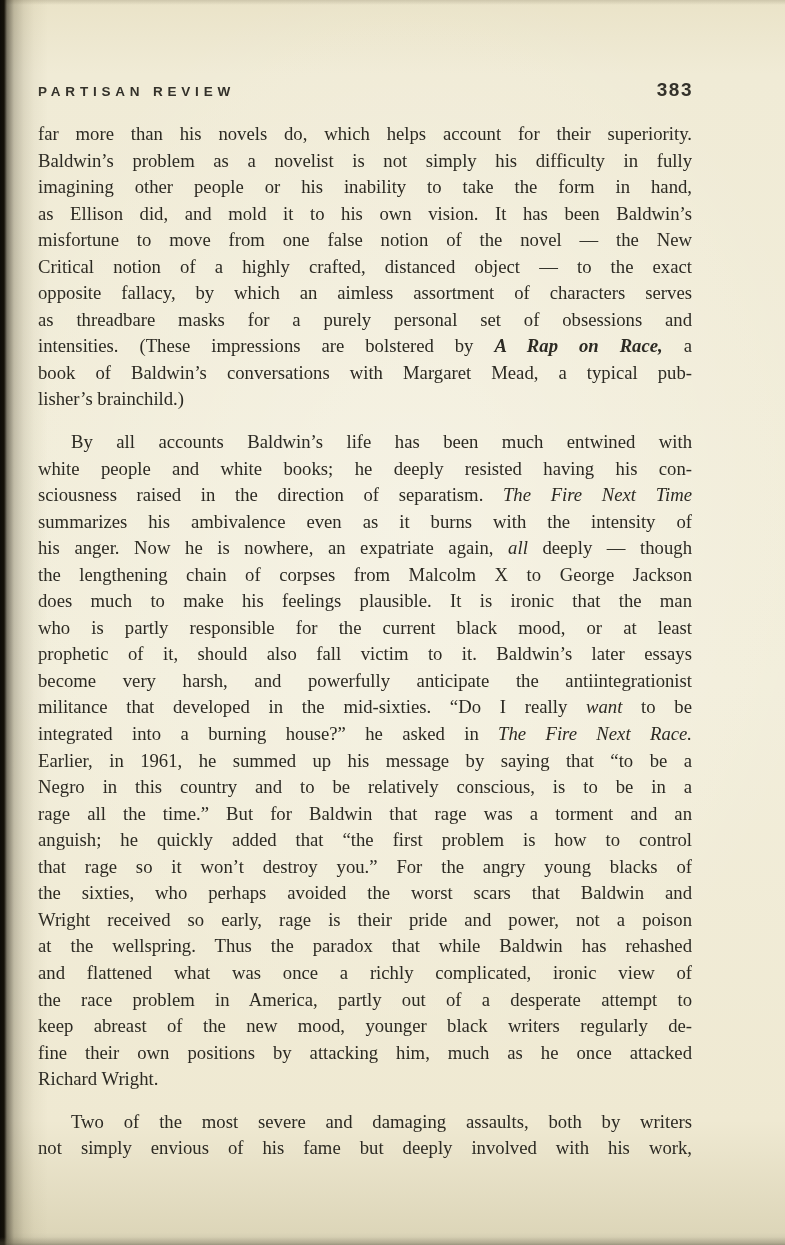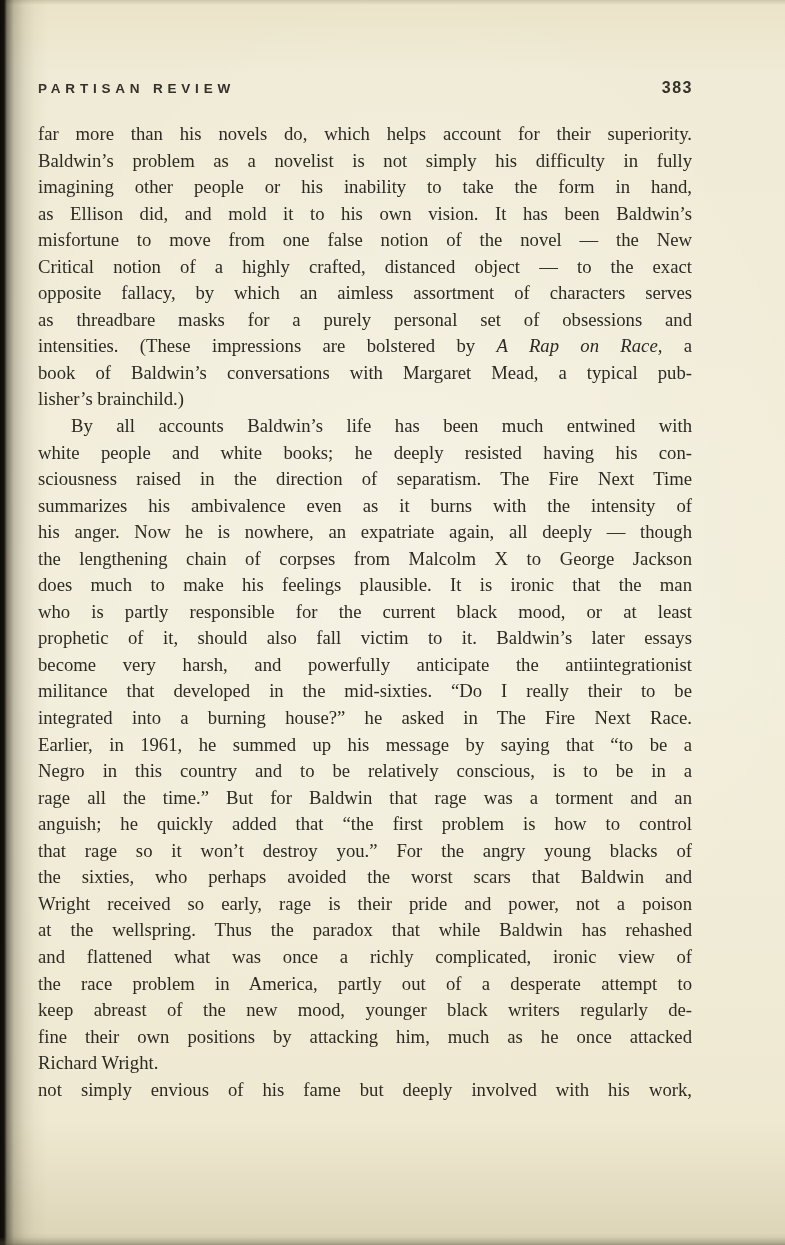--- a/index.html
+++ b/index.html
@@ -28,33 +28,33 @@
   .bottom-edge{
     position:absolute;left:0;right:0;bottom:0;height:8px;pointer-events:none;
     background:linear-gradient(180deg,rgba(120,114,90,0),rgba(113,107,84,0.28) 70%,rgba(88,84,66,0.40));
   }
   .runhead{
     position:absolute;left:38px;right:92px;top:79px;
     display:flex;justify-content:space-between;align-items:baseline;
     font-family:"Liberation Sans",sans-serif;font-weight:bold;color:#33312a;
   }
   .journal{font-size:13.5px;letter-spacing:4.8px;}
-  .pagenum{font-size:16px;letter-spacing:1.5px;}
+  .pagenum{font-size:19px;letter-spacing:1.5px;}
   .text-block{
     position:absolute;left:38px;top:121px;width:654px;
     font-size:18.7px;line-height:26.55px;color:#2c2a23;
   }
   .line{
     text-align:justify;text-align-last:justify;text-justify:inter-word;
     white-space:normal;
   }
   .line.end{text-align-last:left;}
-  .line.indent{text-indent:33px;}
-  .it{}
-  .bit{font-style:italic;font-weight:normal;}
+  .line.indent{text-indent:33px;margin-top:16px;}
+  .it{font-style:italic;}
+  .bit{font-style:italic;font-weight:bold;}
 </style>
 </head>
 <body>
 
 <div class="scan">
   <div class="top-edge"></div>
   <div class="runhead">
     <span class="journal">PARTISAN REVIEW</span>
     <span class="pagenum">383</span>
   </div>
@@ -73,32 +73,33 @@
       <div class="line indent"><span>By all accounts Baldwin’s life has been much entwined with</span></div>
       <div class="line"><span>white people and white books; he deeply resisted having his con-</span></div>
       <div class="line"><span>sciousness raised in the direction of separatism. </span><span class="it">The Fire Next Time</span></div>
       <div class="line"><span>summarizes his ambivalence even as it burns with the intensity of</span></div>
       <div class="line"><span>his anger. Now he is nowhere, an expatriate again, </span><span class="it">all</span><span> deeply — though</span></div>
       <div class="line"><span>the lengthening chain of corpses from Malcolm X to George Jackson</span></div>
       <div class="line"><span>does much to make his feelings plausible. It is ironic that the man</span></div>
       <div class="line"><span>who is partly responsible for the current black mood, or at least</span></div>
       <div class="line"><span>prophetic of it, should also fall victim to it. Baldwin’s later essays</span></div>
       <div class="line"><span>become very harsh, and powerfully anticipate the antiintegrationist</span></div>
-      <div class="line"><span>militance that developed in the mid-sixties. “Do I really </span><span class="it">their</span><span> to be</span></div>
+      <div class="line"><span>militance that developed in the mid-sixties. “Do I really </span><span class="it">want</span><span> to be</span></div>
       <div class="line"><span>integrated into a burning house?” he asked in </span><span class="it">The Fire Next Race.</span></div>
       <div class="line"><span>Earlier, in 1961, he summed up his message by saying that “to be a</span></div>
       <div class="line"><span>Negro in this country and to be relatively conscious, is to be in a</span></div>
       <div class="line"><span>rage all the time.” But for Baldwin that rage was a torment and an</span></div>
       <div class="line"><span>anguish; he quickly added that “the first problem is how to control</span></div>
       <div class="line"><span>that rage so it won’t destroy you.” For the angry young blacks of</span></div>
       <div class="line"><span>the sixties, who perhaps avoided the worst scars that Baldwin and</span></div>
       <div class="line"><span>Wright received so early, rage is their pride and power, not a poison</span></div>
       <div class="line"><span>at the wellspring. Thus the paradox that while Baldwin has rehashed</span></div>
       <div class="line"><span>and flattened what was once a richly complicated, ironic view of</span></div>
       <div class="line"><span>the race problem in America, partly out of a desperate attempt to</span></div>
       <div class="line"><span>keep abreast of the new mood, younger black writers regularly de-</span></div>
       <div class="line"><span>fine their own positions by attacking him, much as he once attacked</span></div>
       <div class="line end"><span>Richard Wright.</span></div>
+      <div class="line indent"><span>Two of the most severe and damaging assaults, both by writers</span></div>
       <div class="line"><span>not simply envious of his fame but deeply involved with his work,</span></div>
     </div>
   <div class="gutter"></div>
   <div class="bottom-edge"></div>
 </div>
 
 </body></html>

